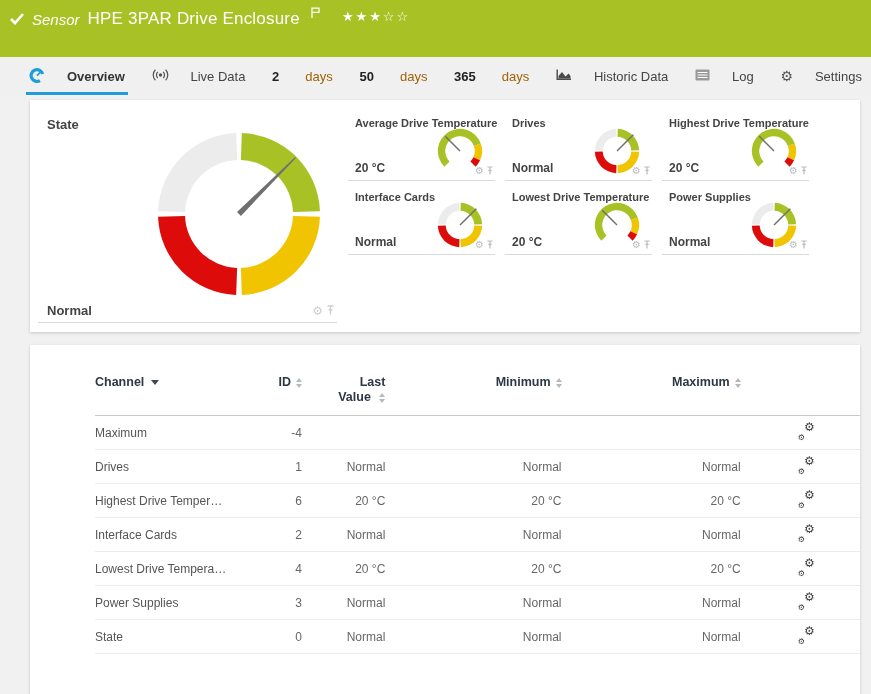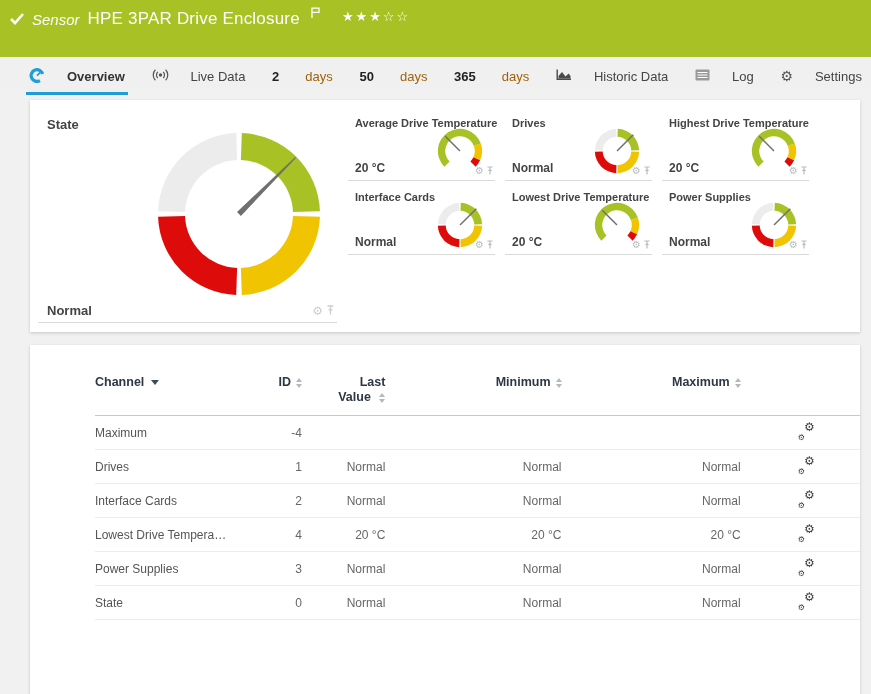--- a/index.html
+++ b/index.html
@@ -339,20 +339,28 @@
       </tr>
       <tr>
         <td class="col-channel">Drives</td>
         <td>1</td>
         <td>Normal</td>
         <td>Normal</td>
         <td>Normal</td>
         <td class="col-action"><span class="gears"><span class="glyph g1">⚙</span><span class="glyph g2">⚙</span></span></td>
       </tr>
       <tr>
+        <td class="col-channel">Highest Drive Temper…</td>
+        <td>6</td>
+        <td>20 °C</td>
+        <td>20 °C</td>
+        <td>20 °C</td>
+        <td class="col-action"><span class="gears"><span class="glyph g1">⚙</span><span class="glyph g2">⚙</span></span></td>
+      </tr>
+      <tr>
         <td class="col-channel">Interface Cards</td>
         <td>2</td>
         <td>Normal</td>
         <td>Normal</td>
         <td>Normal</td>
         <td class="col-action"><span class="gears"><span class="glyph g1">⚙</span><span class="glyph g2">⚙</span></span></td>
       </tr>
       <tr>
         <td class="col-channel">Lowest Drive Tempera…</td>
         <td>4</td>

